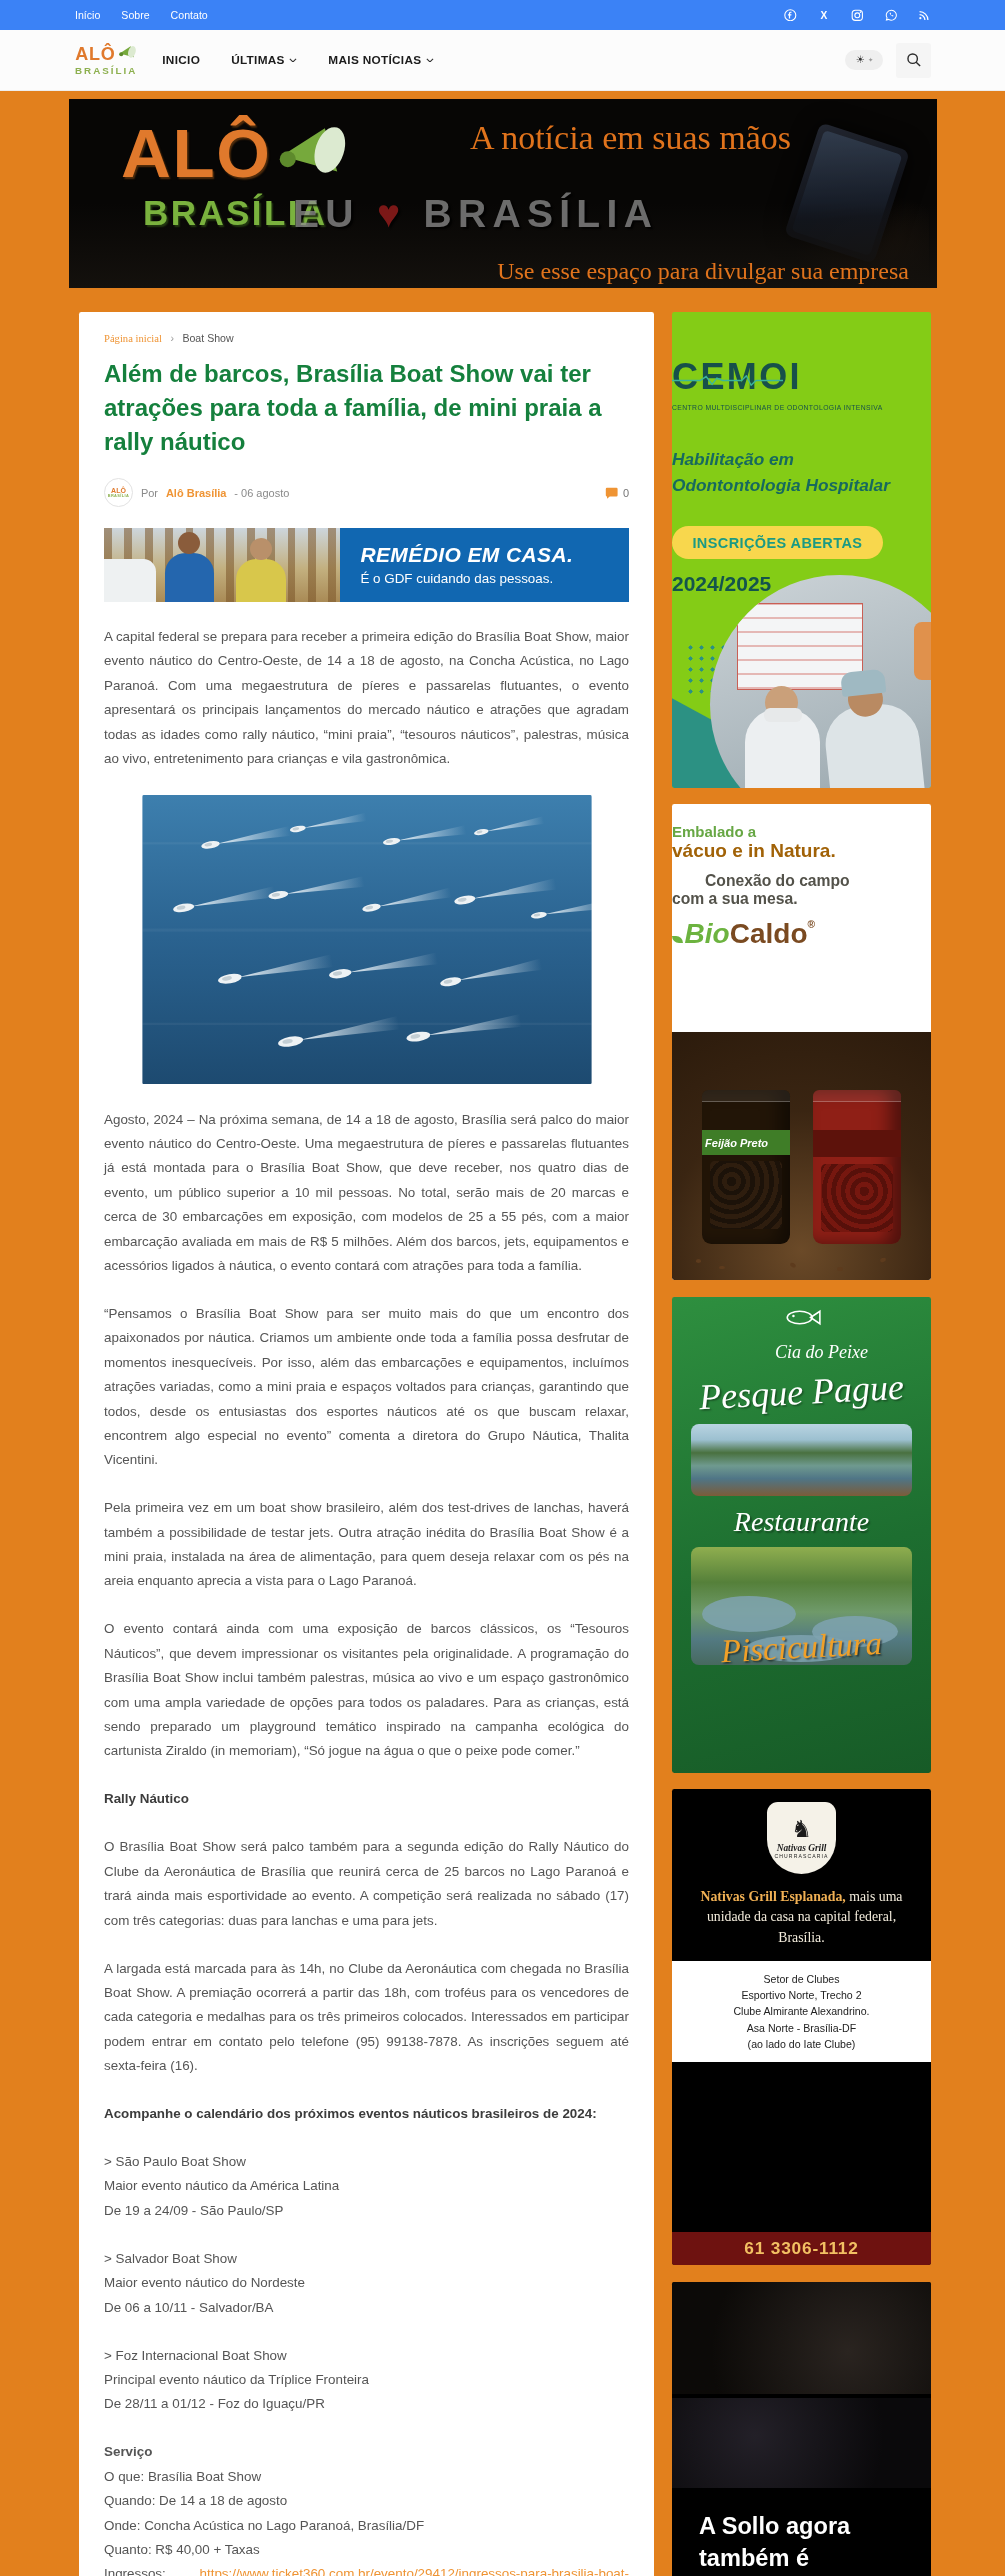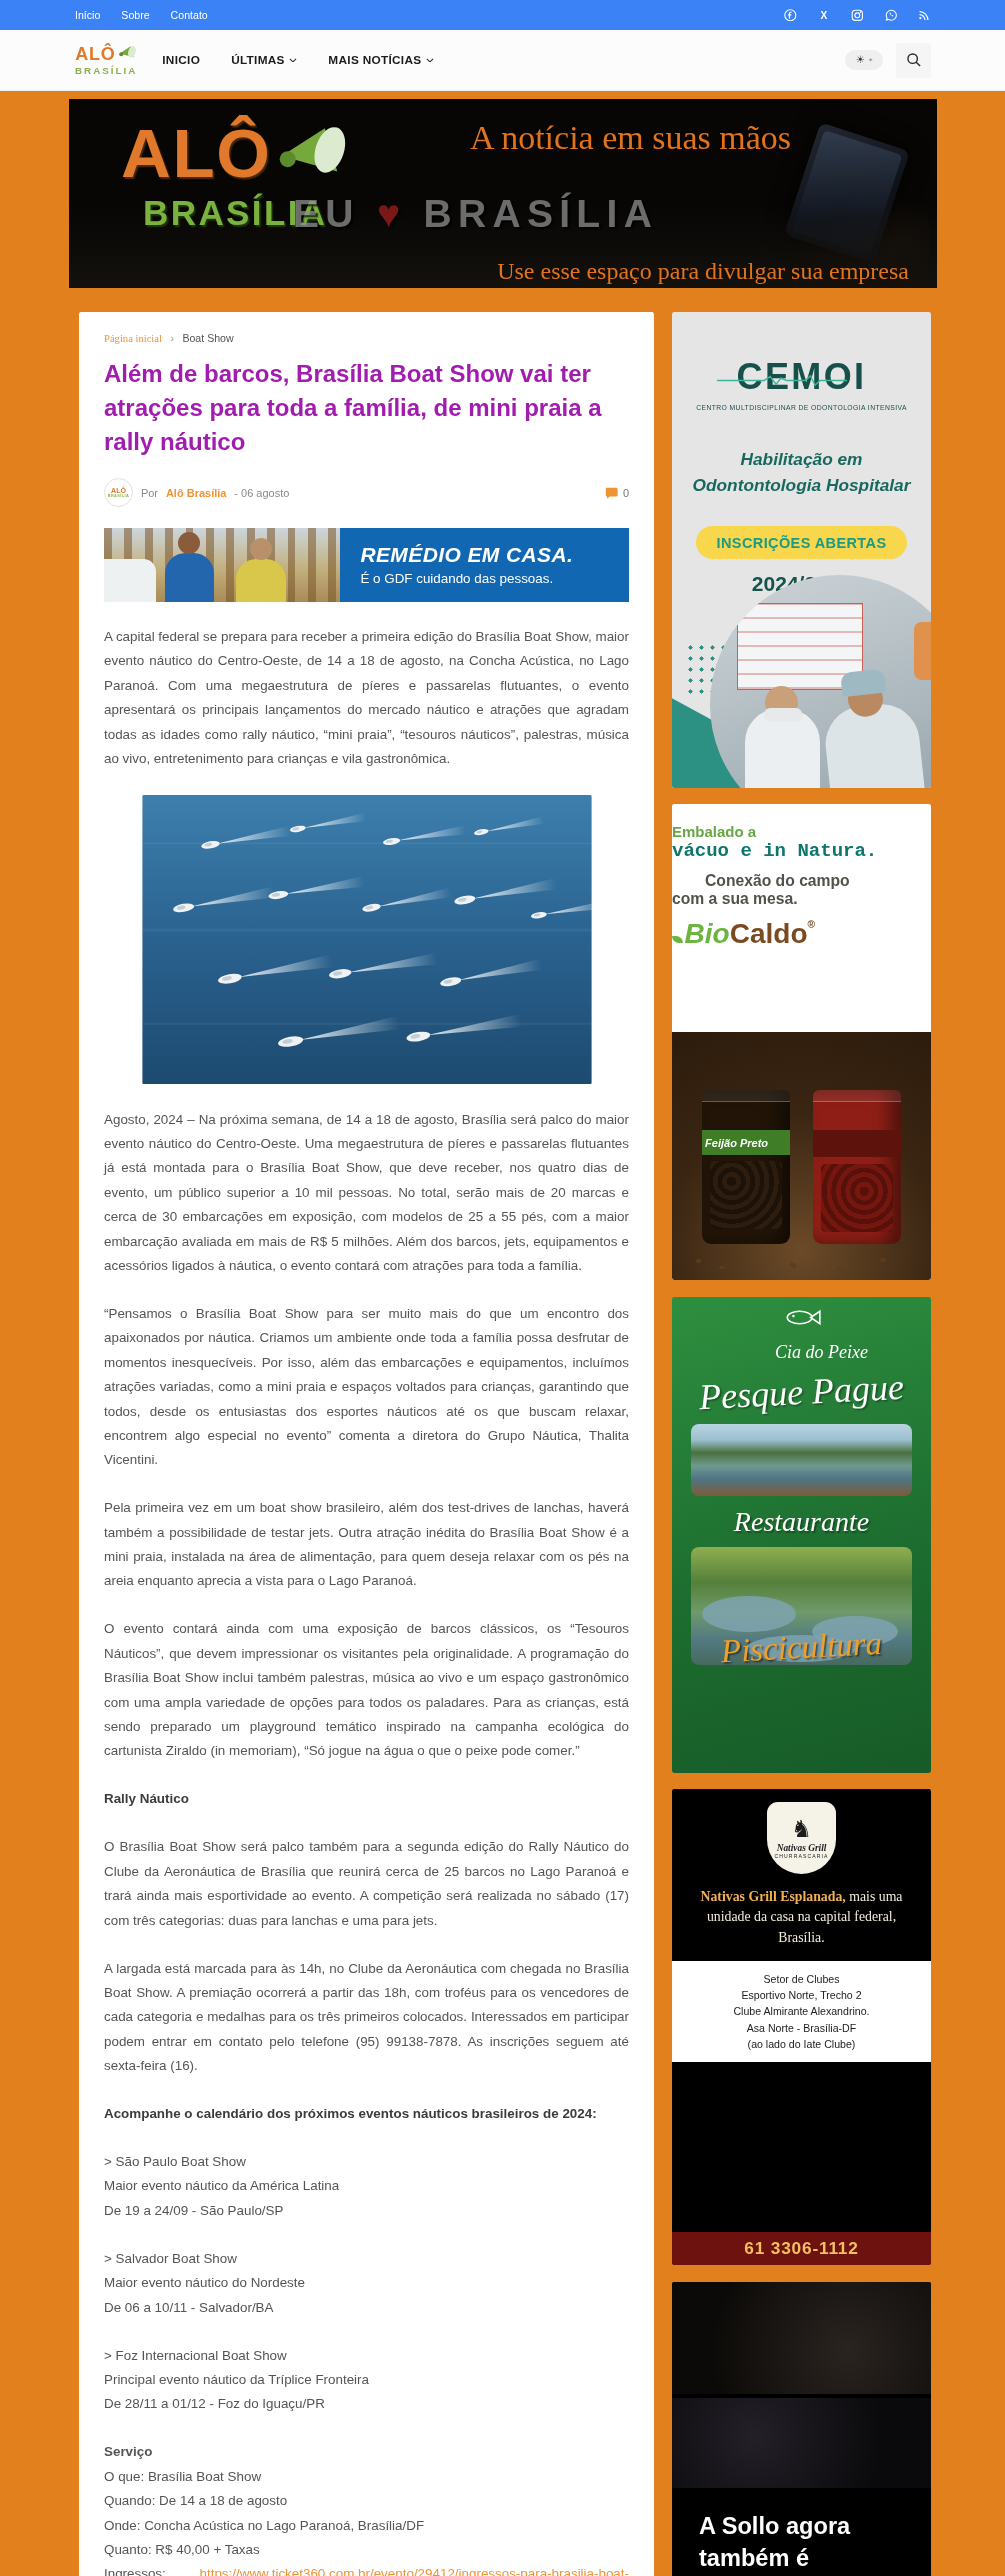--- a/index.html
+++ b/index.html
@@ -44,21 +44,21 @@
   
   .main{display:flex;align-items:flex-start;gap:18px;margin:24px 75px 0 79px;}
   .article-card{width:575px;box-sizing:border-box;background:#fff;border-radius:2.4px;padding:20.4px 25px 31px;}
   .sidebar{width:259px;display:flex;flex-direction:column;gap:16.5px;}
 
   
   .breadcrumb{font-size:10.6px;color:#6e6e6e;}
   .breadcrumb .bc-home{color:#ef9434;text-decoration:none;font-family:Liberation Serif, serif;}
   .breadcrumb .bc-sep{margin:0 5.5px;color:#9a9a9a;}
   .breadcrumb .bc-cat{color:#555;text-decoration:none;}
-  h1.title{font-size:24px;line-height:1.42;color:#a21caf;margin:12.6px 0 19px;font-weight:bold;}
+  h1.title{font-size:24px;line-height:1.42;color:#15803d;margin:12.6px 0 19px;font-weight:bold;}
   .byline{display:flex;align-items:center;gap:7.9px;font-size:11px;color:#8a8a8a;}
   .avatar{width:27px;height:27px;border-radius:50%;border:0.8px solid #e2e2e2;background:#fff;display:flex;flex-direction:column;align-items:center;justify-content:center;line-height:1;}
   .avatar .a1{font-size:7px;font-weight:bold;color:#e0792c;}
   .avatar .a2{font-size:3.9px;font-weight:bold;color:#8db04f;letter-spacing:0.4px;}
   .byline .author{color:#ef9434;font-weight:bold;text-decoration:none;}
   .byline-right{margin-left:auto;display:flex;align-items:center;gap:4.7px;color:#757575;}
   .gdf-ad{height:74px;margin:20.4px 0 3.1px;display:flex;overflow:hidden;cursor:pointer;}
   .gdf-left{flex:0 0 236px;position:relative;background:linear-gradient(180deg,#cdd6dd 0%,#c3b07f 55%,#a98a55 100%);overflow:hidden;}
   .gdf-slats{position:absolute;inset:0;background:repeating-linear-gradient(90deg,rgba(122,84,40,.55) 0 7.9px,rgba(0,0,0,0) 7.9px 20.4px);}
   .gdf-van{position:absolute;left:-11px;bottom:-4.7px;width:63px;height:47px;background:#eef1f2;border-radius:7.9px 12.6px 0 0;}
@@ -73,21 +73,21 @@
   .ab-p{font-size:13.4px;line-height:1.82;color:#555;text-align:justify;margin:23.6px 0;}
   .ab-h{font-size:13.4px;line-height:1.82;color:#3c3c3c;font-weight:bold;margin:23.6px 0;}
   .ab-link{color:#ef9434;text-decoration:none;word-break:break-word;}
   .boats-wrap{margin:4.7px auto 6.3px;width:450px;}
   .boats-wrap svg{display:block;border-radius:1.6px;}
 
   
   .ad-card{height:476px;border-radius:2.4px;overflow:hidden;position:relative;cursor:pointer;}
 
   
-  .cemoi{background:#e5e5e5;text-align:center;}
+  .cemoi{background:#84cc16;}
   .cemoi-logo{position:relative;display:inline-block;margin-top:44px;font-size:36px;font-weight:bold;color:#17504a;letter-spacing:2.4px;}
   .cemoi-ecg{position:absolute;left:-19px;right:-19px;top:19px;}
   .cemoi-cap{font-size:6.8px;color:#17504a;letter-spacing:0.4px;margin-top:6.3px;}
   .cemoi-h{margin-top:36px;font-size:17.3px;font-weight:bold;font-style:italic;color:#17695e;line-height:1.5;}
   .cemoi-btn{display:inline-block;margin-top:27px;background:#f8d74d;color:#1b9a84;font-weight:bold;font-size:14.5px;letter-spacing:0.4px;padding:8.6px 20.4px;border-radius:20.4px;}
   .cemoi-years{margin-top:12.6px;font-size:21px;font-weight:bold;color:#14544c;}
   .cemoi-dots{position:absolute;left:12.6px;bottom:91px;width:42px;height:55px;background-image:radial-gradient(#2c9183 1.9px,rgba(0,0,0,0) 2.2px);background-size:11px 11px;}
   .cemoi-wedge{position:absolute;left:0;bottom:0;width:165px;height:118px;background:#2c9183;clip-path:polygon(0 24%,100% 100%,0 100%);}
   .cemoi-photo{position:absolute;right:-38px;bottom:-46px;width:259px;height:259px;border-radius:50%;overflow:hidden;background:linear-gradient(160deg,#cdd4d8 0%,#aab6bc 60%,#8f9ca3 100%);}
   .cp-chart{position:absolute;left:27px;top:28px;width:124px;height:85px;background:#f4f5f6;border:1.6px solid #c95f55;background-image:repeating-linear-gradient(0deg,rgba(200,70,60,.35) 0 1.6px,rgba(0,0,0,0) 1.6px 14px);}
@@ -95,21 +95,21 @@
   .cp-fig1:before{content:"";position:absolute;left:20.4px;top:-23.6px;width:33px;height:33px;border-radius:50%;background:#caa07a;}
   .cp-fig1:after{content:"";position:absolute;left:19px;top:-1.6px;width:38px;height:14px;background:#e7e9ea;border-radius:6.3px;}
   .cp-fig2{position:absolute;right:46px;bottom:-12.6px;width:94px;height:141px;background:#dde4e7;border-radius:38px 38px 0 0;transform:rotate(-6deg);}
   .cp-fig2:before{content:"";position:absolute;left:27px;top:-23.6px;width:35px;height:35px;border-radius:50%;background:#b98a62;}
   .cp-fig2:after{content:"";position:absolute;left:22px;top:-35px;width:44px;height:23.6px;background:#9fb9c2;border-radius:11px 11px 3.1px 3.1px;}
   .cp-orange{position:absolute;right:20.4px;top:47px;width:35px;height:58px;background:#e0914c;border-radius:7.9px;}
 
   
   .biocaldo{background:#fff;text-align:left;}
   .bc-l1{margin-top:19px;font-size:15px;font-weight:bold;color:#67a744;}
-  .bc-l2{font-size:19px;font-weight:bold;color:#0f766e;font-family:Liberation Mono, monospace;}
+  .bc-l2{font-size:19px;font-weight:bold;color:#a16207;}
   .bc-l3{margin-top:9.4px;font-size:15.7px;font-weight:bold;color:#53524a;padding-left:33px;}
   .bc-l4{font-size:15.7px;font-weight:bold;color:#53524a;}
   .bc-brand{margin-top:12.6px;font-size:28px;font-weight:bold;line-height:1;}
   .bc-bio{color:#6cb33f;font-style:italic;}
   .bc-caldo{color:#7a4a21;}
   .bc-reg{font-size:10.2px;color:#7a4a21;vertical-align:top;}
   .bc-leaf{display:inline-block;width:11px;height:7px;background:#6cb33f;border-radius:0 7px 0 7px;margin-right:1.6px;}
   .bc-bottom{position:absolute;left:0;right:0;bottom:0;height:248px;background:radial-gradient(circle at 50% 88%,#6b4a28 0%,#3a2512 55%,#2c1b0c 100%);}
   .pouch{position:absolute;bottom:36px;width:88px;height:154px;border-radius:6.3px 6.3px 9.4px 9.4px;box-shadow:inset -11px 0 17.3px rgba(0,0,0,.45);}
   .pouch .crimp{height:11px;border-bottom:1.6px solid rgba(255,255,255,.25);border-radius:6.3px 6.3px 0 0;background:rgba(255,255,255,.08);}

